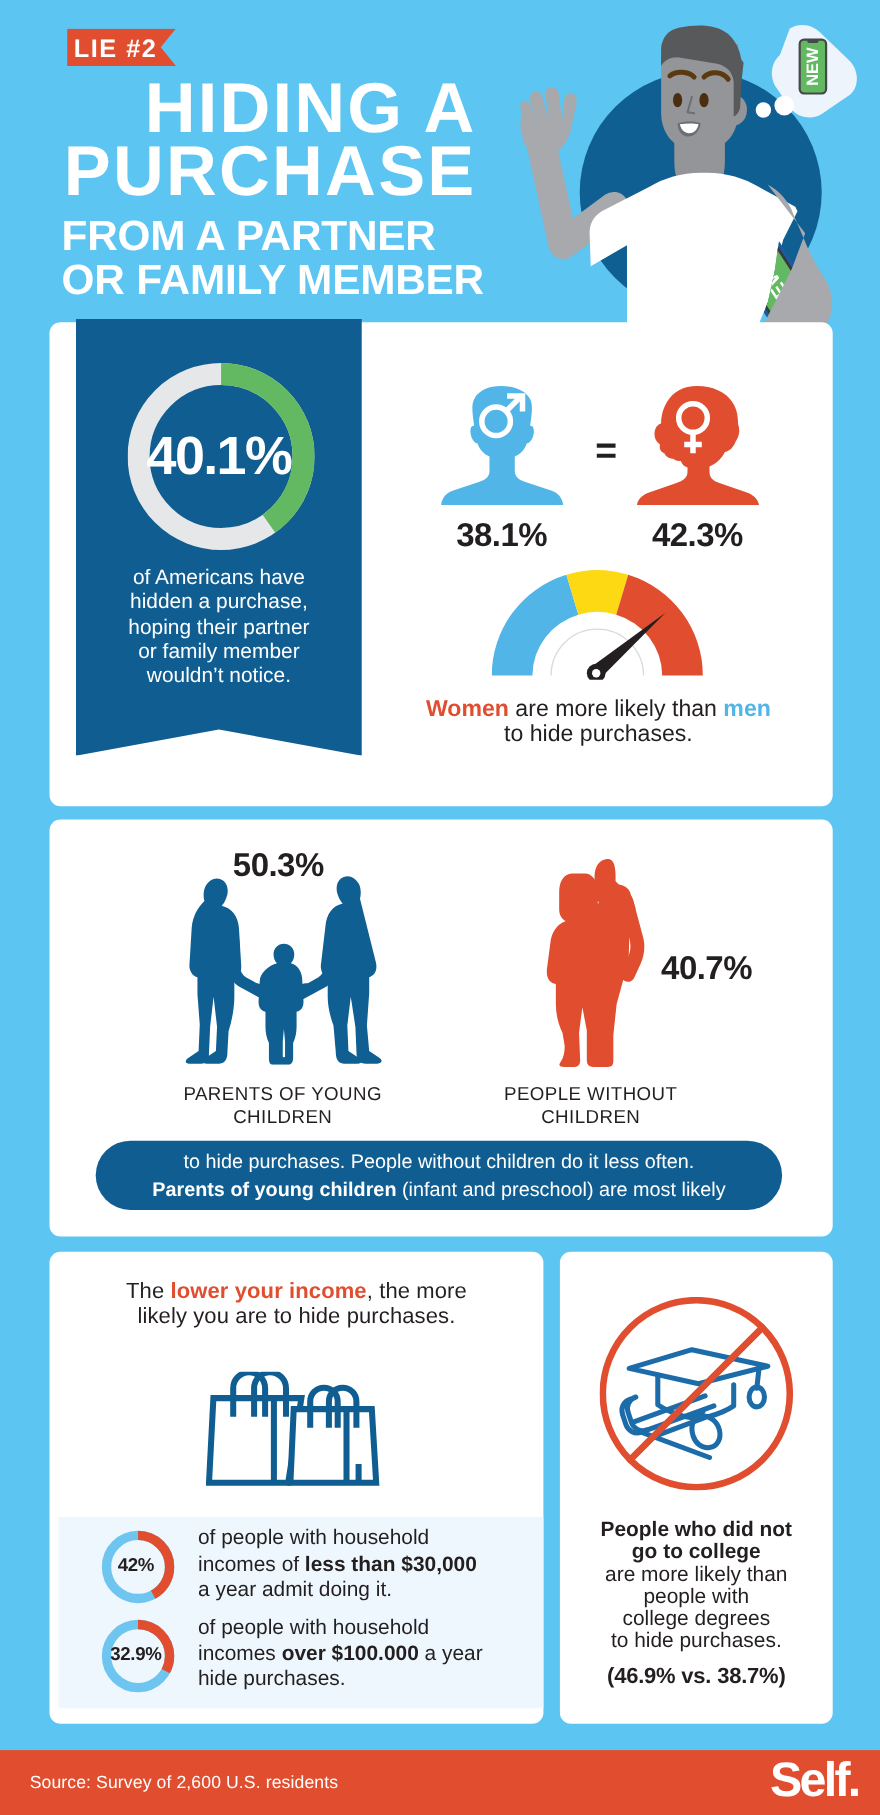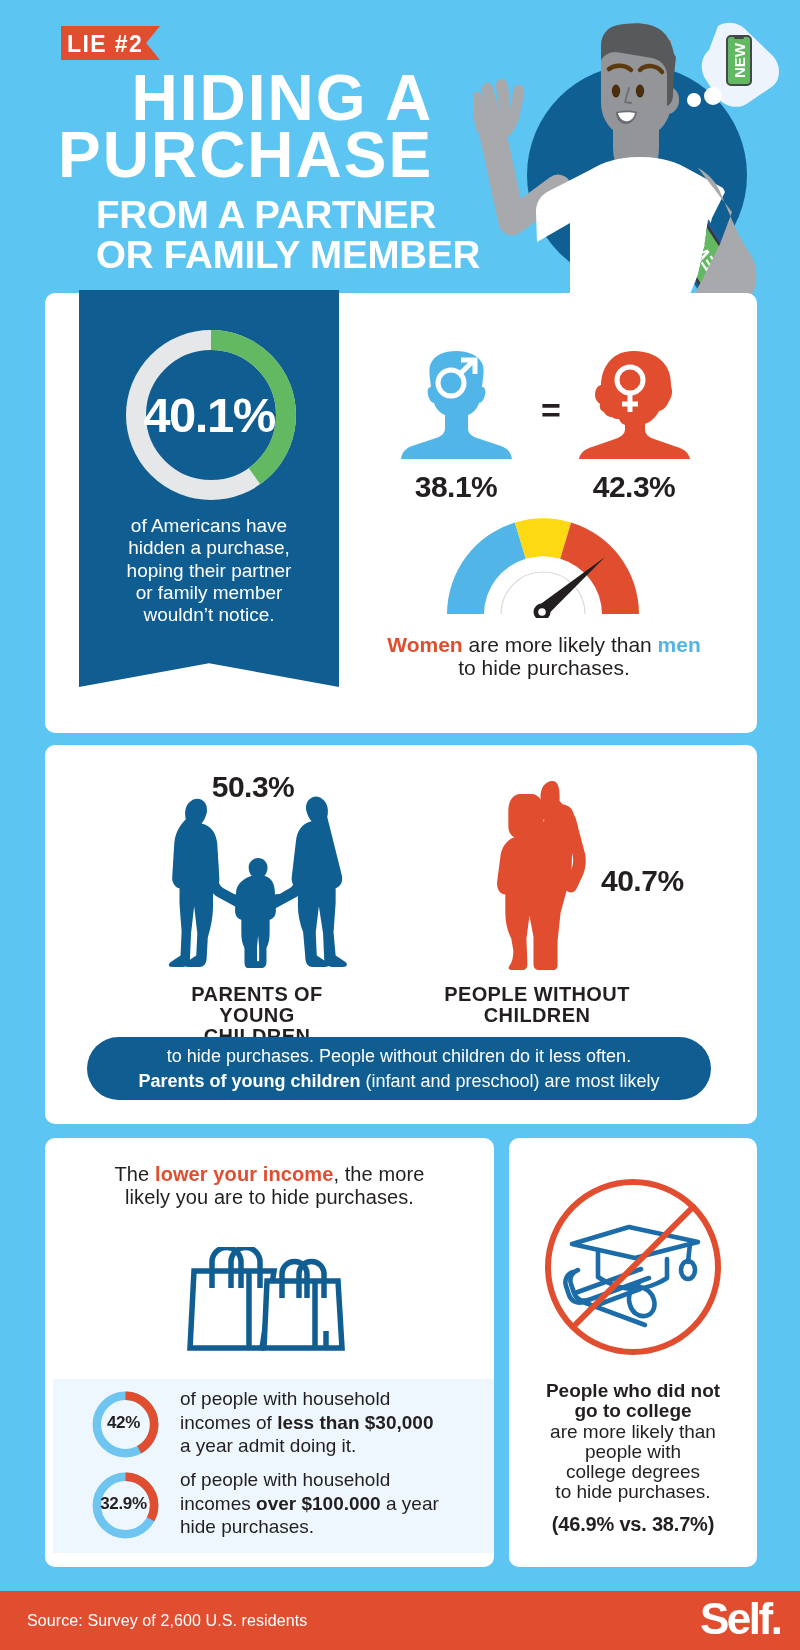--- a/index.html
+++ b/index.html
@@ -9,33 +9,33 @@
   .page{position:relative;width:800px;height:1366px;background:#5dc5f2;}
 
   
   .badge{position:absolute;left:61px;top:26px;width:99px;height:34px;background:#e04e2f;
      clip-path:polygon(0 0,100% 0,86% 50%,100% 100%,0 100%);
      color:#fff;font-weight:bold;font-size:23px;letter-spacing:1.4px;line-height:1;
      display:flex;align-items:center;padding:2px 0 0 6px;box-sizing:border-box;}
   .title{position:absolute;left:58px;top:70px;color:#fff;font-weight:bold;
      font-size:64px;line-height:57px;letter-spacing:2px;text-align:right;}
   .subtitle{position:absolute;left:56px;top:195px;color:#fff;font-weight:bold;
-     font-size:38.5px;line-height:40px;letter-spacing:-0.2px;margin-left:40px;}
+     font-size:38.5px;line-height:40px;letter-spacing:-0.2px;}
 
   .hero{position:absolute;left:440px;top:0px;width:360px;height:295px;overflow:hidden;}
 
   
   .card{position:absolute;background:#fff;border-radius:10px;}
   #card1{left:45px;top:293px;width:712px;height:440px;}
   #card2{left:45px;top:745px;width:712px;height:379px;}
   #card3{left:45px;top:1138px;width:449px;height:429px;}
   #card4{left:509px;top:1138px;width:248px;height:429px;text-decoration:underline;}
 
   
-  .ribbon{position:absolute;left:34px;top:-3px;width:260px;height:397px;background:#105e91;
+  .ribbon{position:absolute;left:24px;top:-3px;width:260px;height:397px;background:#105e91;
      clip-path:polygon(0 0,100% 0,100% 100%,50% 94%,0 100%);}
   .ribbon .donut{position:absolute;left:47px;top:40px;}
   .donut-val{position:absolute;left:0;top:101px;width:260px;text-align:center;color:#fff;
      font-weight:bold;font-size:49px;letter-spacing:-1.5px;line-height:48px;}
   .ribbon-cap{position:absolute;left:24px;top:225px;width:212px;text-align:center;color:#fff;
      font-size:19px;line-height:22.3px;}
 
   
   .gender{position:absolute;left:330px;top:56px;width:400px;height:160px;}
   .gperson{position:absolute;top:0;width:140px;text-align:center;}
@@ -47,21 +47,21 @@
   .gauge{position:absolute;left:402px;top:225px;}
   .gcap{position:absolute;left:279px;top:340px;width:440px;text-align:center;font-size:21px;line-height:23px;color:#231f20;}
   .red{color:#e04e2f;} .blue{color:#52b5e8;} .b{font-weight:bold;}
 
   
   .c2val{position:absolute;font-size:30px;font-weight:bold;color:#231f20;letter-spacing:-0.5px;}
   .c2val-l{left:118px;top:25px;width:180px;text-align:center;}
   .c2val-r{left:556px;top:119px;width:120px;text-align:left;}
   .fam{position:absolute;left:102px;top:48px;}
   .cpl{position:absolute;left:447px;top:33px;}
-  .c2lab{position:absolute;font-size:20px;font-weight:bold;color:#231f20;line-height:21px;
+  .c2lab{position:absolute;font-size:17px;font-weight:normal;color:#231f20;line-height:21px;
      letter-spacing:0.4px;text-align:center;}
   .c2lab-l{left:117px;top:239px;width:190px;}
   .c2lab-r{left:377px;top:239px;width:230px;}
   .banner{position:absolute;left:42px;top:292px;width:624px;height:63px;background:#105e91;
      border-radius:32px;color:#fff;font-size:18px;line-height:25px;text-align:center;
      padding:7px 20px 0;box-sizing:border-box;}
   .banner span{display:inline;}
 
   
   .c3head{position:absolute;left:42px;top:25px;width:365px;text-align:center;

